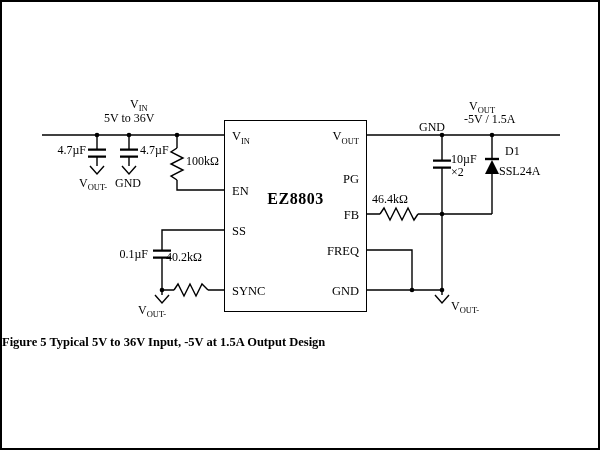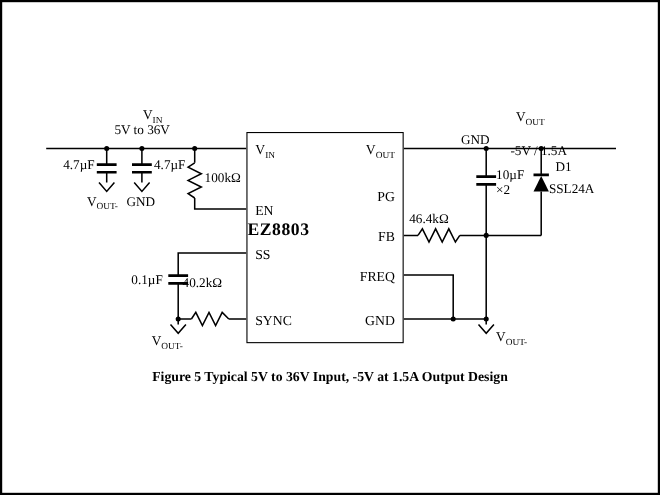--- a/index.html
+++ b/index.html
@@ -11,27 +11,27 @@
   }
   svg.wires { position:absolute; left:0; top:0; }
   .ic {
     position:absolute; left:222px; top:118px; width:143px; height:192px;
     border:1.6px solid #000; background:#fff;
   }
   .pin { position:absolute; font-size:12.5px; line-height:14px; white-space:nowrap; }
   .pl { left:7px; }
   .pr { right:7px; text-align:right; }
   .icname {
-    position:absolute; left:0; top:80px; width:100%; 
+    position:absolute; left:0; top:69px; width:100%; text-align:center;
     font-weight:bold; font-size:16px; letter-spacing:0.5px;
   }
   .lbl { position:absolute; font-size:12px; line-height:13px; white-space:nowrap; }
   sub { font-size:8.5px; line-height:1; }
   .caption {
-    position:absolute; left:0; top:333px; width:100%; text-align:center;
+    position:absolute; left:0; top:333px; width:100%; text-align:left;
     font-weight:bold; font-size:12.5px;
   }
   .ra { text-align:right; }
 </style>
 </head>
 <body>
 
 <div class="canvas">
 
   <svg class="wires" width="600" height="450" viewBox="0 0 600 450">
@@ -110,21 +110,21 @@
   <div class="lbl" style="left:77px; top:175px"><span>V</span><sub>OUT-</sub></div>
   <div class="lbl" style="left:138px; top:142px">4.7µF</div>
   <div class="lbl" style="left:113px; top:175px">GND</div>
   <div class="lbl" style="left:184px; top:153px">100kΩ</div>
   <div class="lbl ra" style="left:108px; top:246px; width:38px">0.1µF</div>
   <div class="lbl" style="left:164px; top:249px">40.2kΩ</div>
   <div class="lbl" style="left:136px; top:302px"><span>V</span><sub>OUT-</sub></div>
 
   <div class="lbl" style="left:417px; top:119px">GND</div>
   <div class="lbl" style="left:467px; top:98px"><span>V</span><sub>OUT</sub></div>
-  <div class="lbl" style="left:462px; top:129px">-5V / 1.5A</div>
+  <div class="lbl" style="left:462px; top:111px">-5V / 1.5A</div>
   <div class="lbl" style="left:449px; top:151px">10µF</div>
   <div class="lbl" style="left:449px; top:164px">×2</div>
   <div class="lbl" style="left:503px; top:143px">D1</div>
   <div class="lbl" style="left:497px; top:163px">SSL24A</div>
   <div class="lbl" style="left:370px; top:191px">46.4kΩ</div>
   <div class="lbl" style="left:449px; top:298px"><span>V</span><sub>OUT-</sub></div>
 
   <div class="caption">Figure 5 Typical 5V to 36V Input, -5V at 1.5A Output Design</div>
 </div>
 

